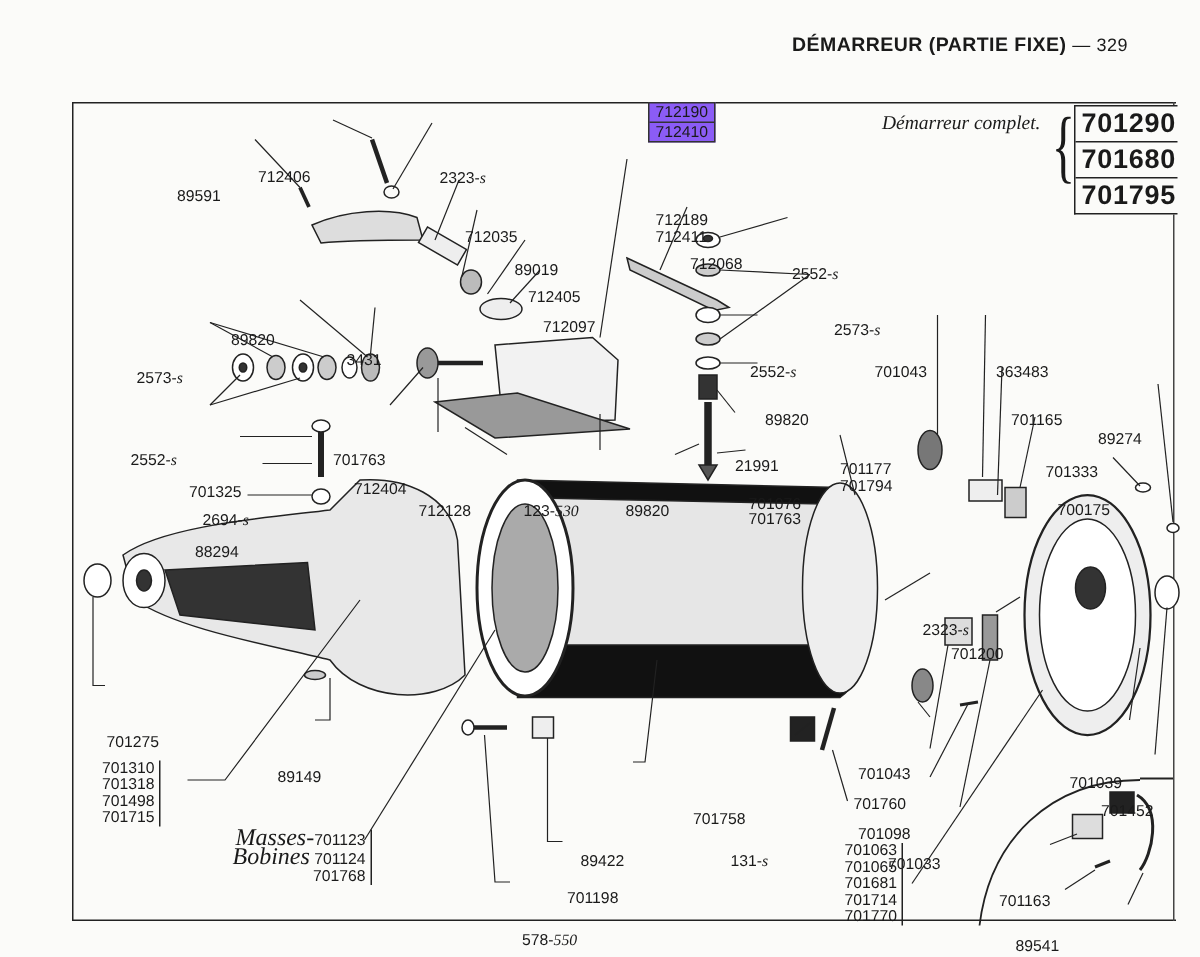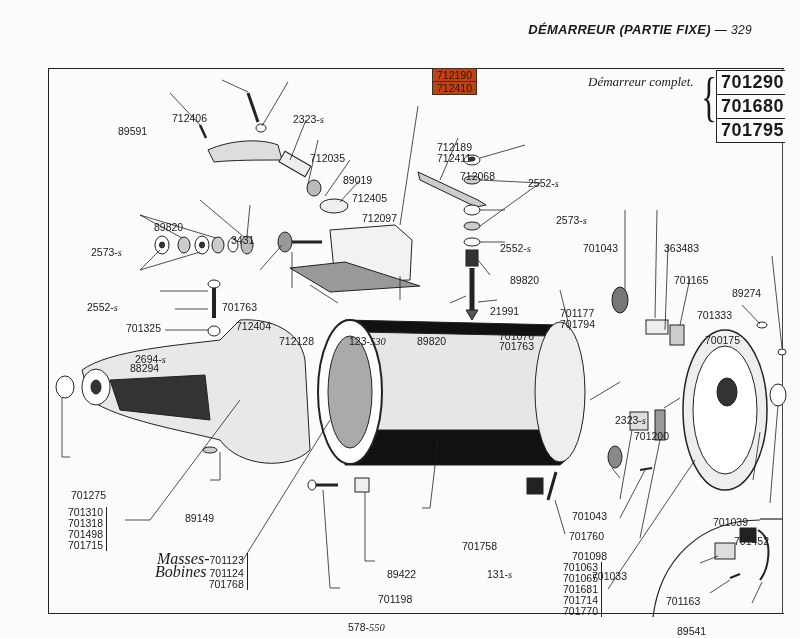--- a/index.html
+++ b/index.html
@@ -1,26 +1,26 @@
 <!DOCTYPE html>
 <html><head>
 <meta charset="utf-8">
 <style>
   html,body{margin:0;padding:0;background:#fbfbf9;}
   body{width:800px;height:638px;position:relative;overflow:hidden;font-family:"Liberation Sans",sans-serif;color:#1a1a1a;}
-  .header{position:absolute;top:22px;right:48px;font-size:13px;font-weight:bold;letter-spacing:0.3px;font-style:italic;}
+  .header{position:absolute;top:22px;right:48px;font-size:13px;font-weight:bold;letter-spacing:0.3px;}
   .header .pg{font-weight:normal;font-size:12px;}
   .frame{position:absolute;left:48px;top:68px;width:736px;height:546px;border:1.5px solid #222;border-right:none;box-sizing:border-box;}
   .frame-right{position:absolute;left:782px;top:68px;width:0;height:546px;border-left:1px solid #444;}
   .complete{position:absolute;left:588px;top:74px;font-family:"Liberation Serif",serif;font-style:italic;font-size:13px;}
   .brace{position:absolute;left:696px;top:70px;font-size:54px;line-height:54px;font-family:"Liberation Serif",serif;transform:scaleX(0.6);}
   .boxes{position:absolute;left:716px;top:70px;width:68px;border:1.5px solid #222;border-right:none;background:#fbfbf9;}
   .boxes div{font-size:18px;font-weight:bold;padding:1px 4px;border-bottom:1.5px solid #222;letter-spacing:0.5px;}
   .boxes div:last-child{border-bottom:none;}
-  .refbox{position:absolute;left:432px;top:68px;border:1px solid #333;font-size:10.5px;background:#c2410c;}
+  .refbox{position:absolute;left:432px;top:68px;border:1px solid #333;font-size:10.5px;background:#8b5cf6;}
   .refbox div{padding:0 4px;border-bottom:1px solid #333;}
   .refbox div:last-child{border-bottom:none;text-align:center;}
   .lbl{position:absolute;font-size:10.5px;white-space:nowrap;line-height:12px;margin-top:37px;}
   .lbl .s{font-style:italic;font-family:"Liberation Serif",serif;}
   .stack{position:absolute;font-size:10.5px;line-height:11px;border-right:1px solid #222;padding-right:3px;text-align:right;}
   .it{font-style:italic;font-family:"Liberation Serif",serif;font-size:16px;}
   svg.drawing{position:absolute;left:0;top:0;}
 </style>
 </head>
 <body>
@@ -210,21 +210,21 @@
 <div class="lbl" style="left:556px;top:177px"><span>2573-</span><span class="s">s</span></div>
 <div class="lbl" style="left:500px;top:205px"><span>2552-</span><span class="s">s</span></div>
 <div class="lbl" style="left:510px;top:237px">89820</div>
 <div class="lbl" style="left:154px;top:184px">89820</div>
 <div class="lbl" style="left:231px;top:197px">3431</div>
 <div class="lbl" style="left:91px;top:209px"><span>2573-</span><span class="s">s</span></div>
 <div class="lbl" style="left:87px;top:264px"><span>2552-</span><span class="s">s</span></div>
 <div class="lbl" style="left:222px;top:264px">701763</div>
 <div class="lbl" style="left:236px;top:283px">712404</div>
 <div class="lbl" style="left:126px;top:285px">701325</div>
-<div class="lbl" style="left:135px;top:316px"><span>2694-</span><span class="s">s</span></div>
+<div class="lbl" style="left:135px;top:304px"><span>2694-</span><span class="s">s</span></div>
 <div class="lbl" style="left:130px;top:325px">88294</div>
 <div class="lbl" style="left:279px;top:298px">712128</div>
 <div class="lbl" style="left:349px;top:298px"><span>123-</span><span class="s">530</span></div>
 <div class="lbl" style="left:490px;top:268px">21991</div>
 <div class="lbl" style="left:417px;top:298px">89820</div>
 <div class="lbl" style="left:499px;top:293px">701076</div>
 <div class="lbl" style="left:499px;top:303px">701763</div>
 <div class="lbl" style="left:560px;top:270px">701177</div>
 <div class="lbl" style="left:560px;top:281px">701794</div>
 <div class="lbl" style="left:583px;top:205px">701043</div>

